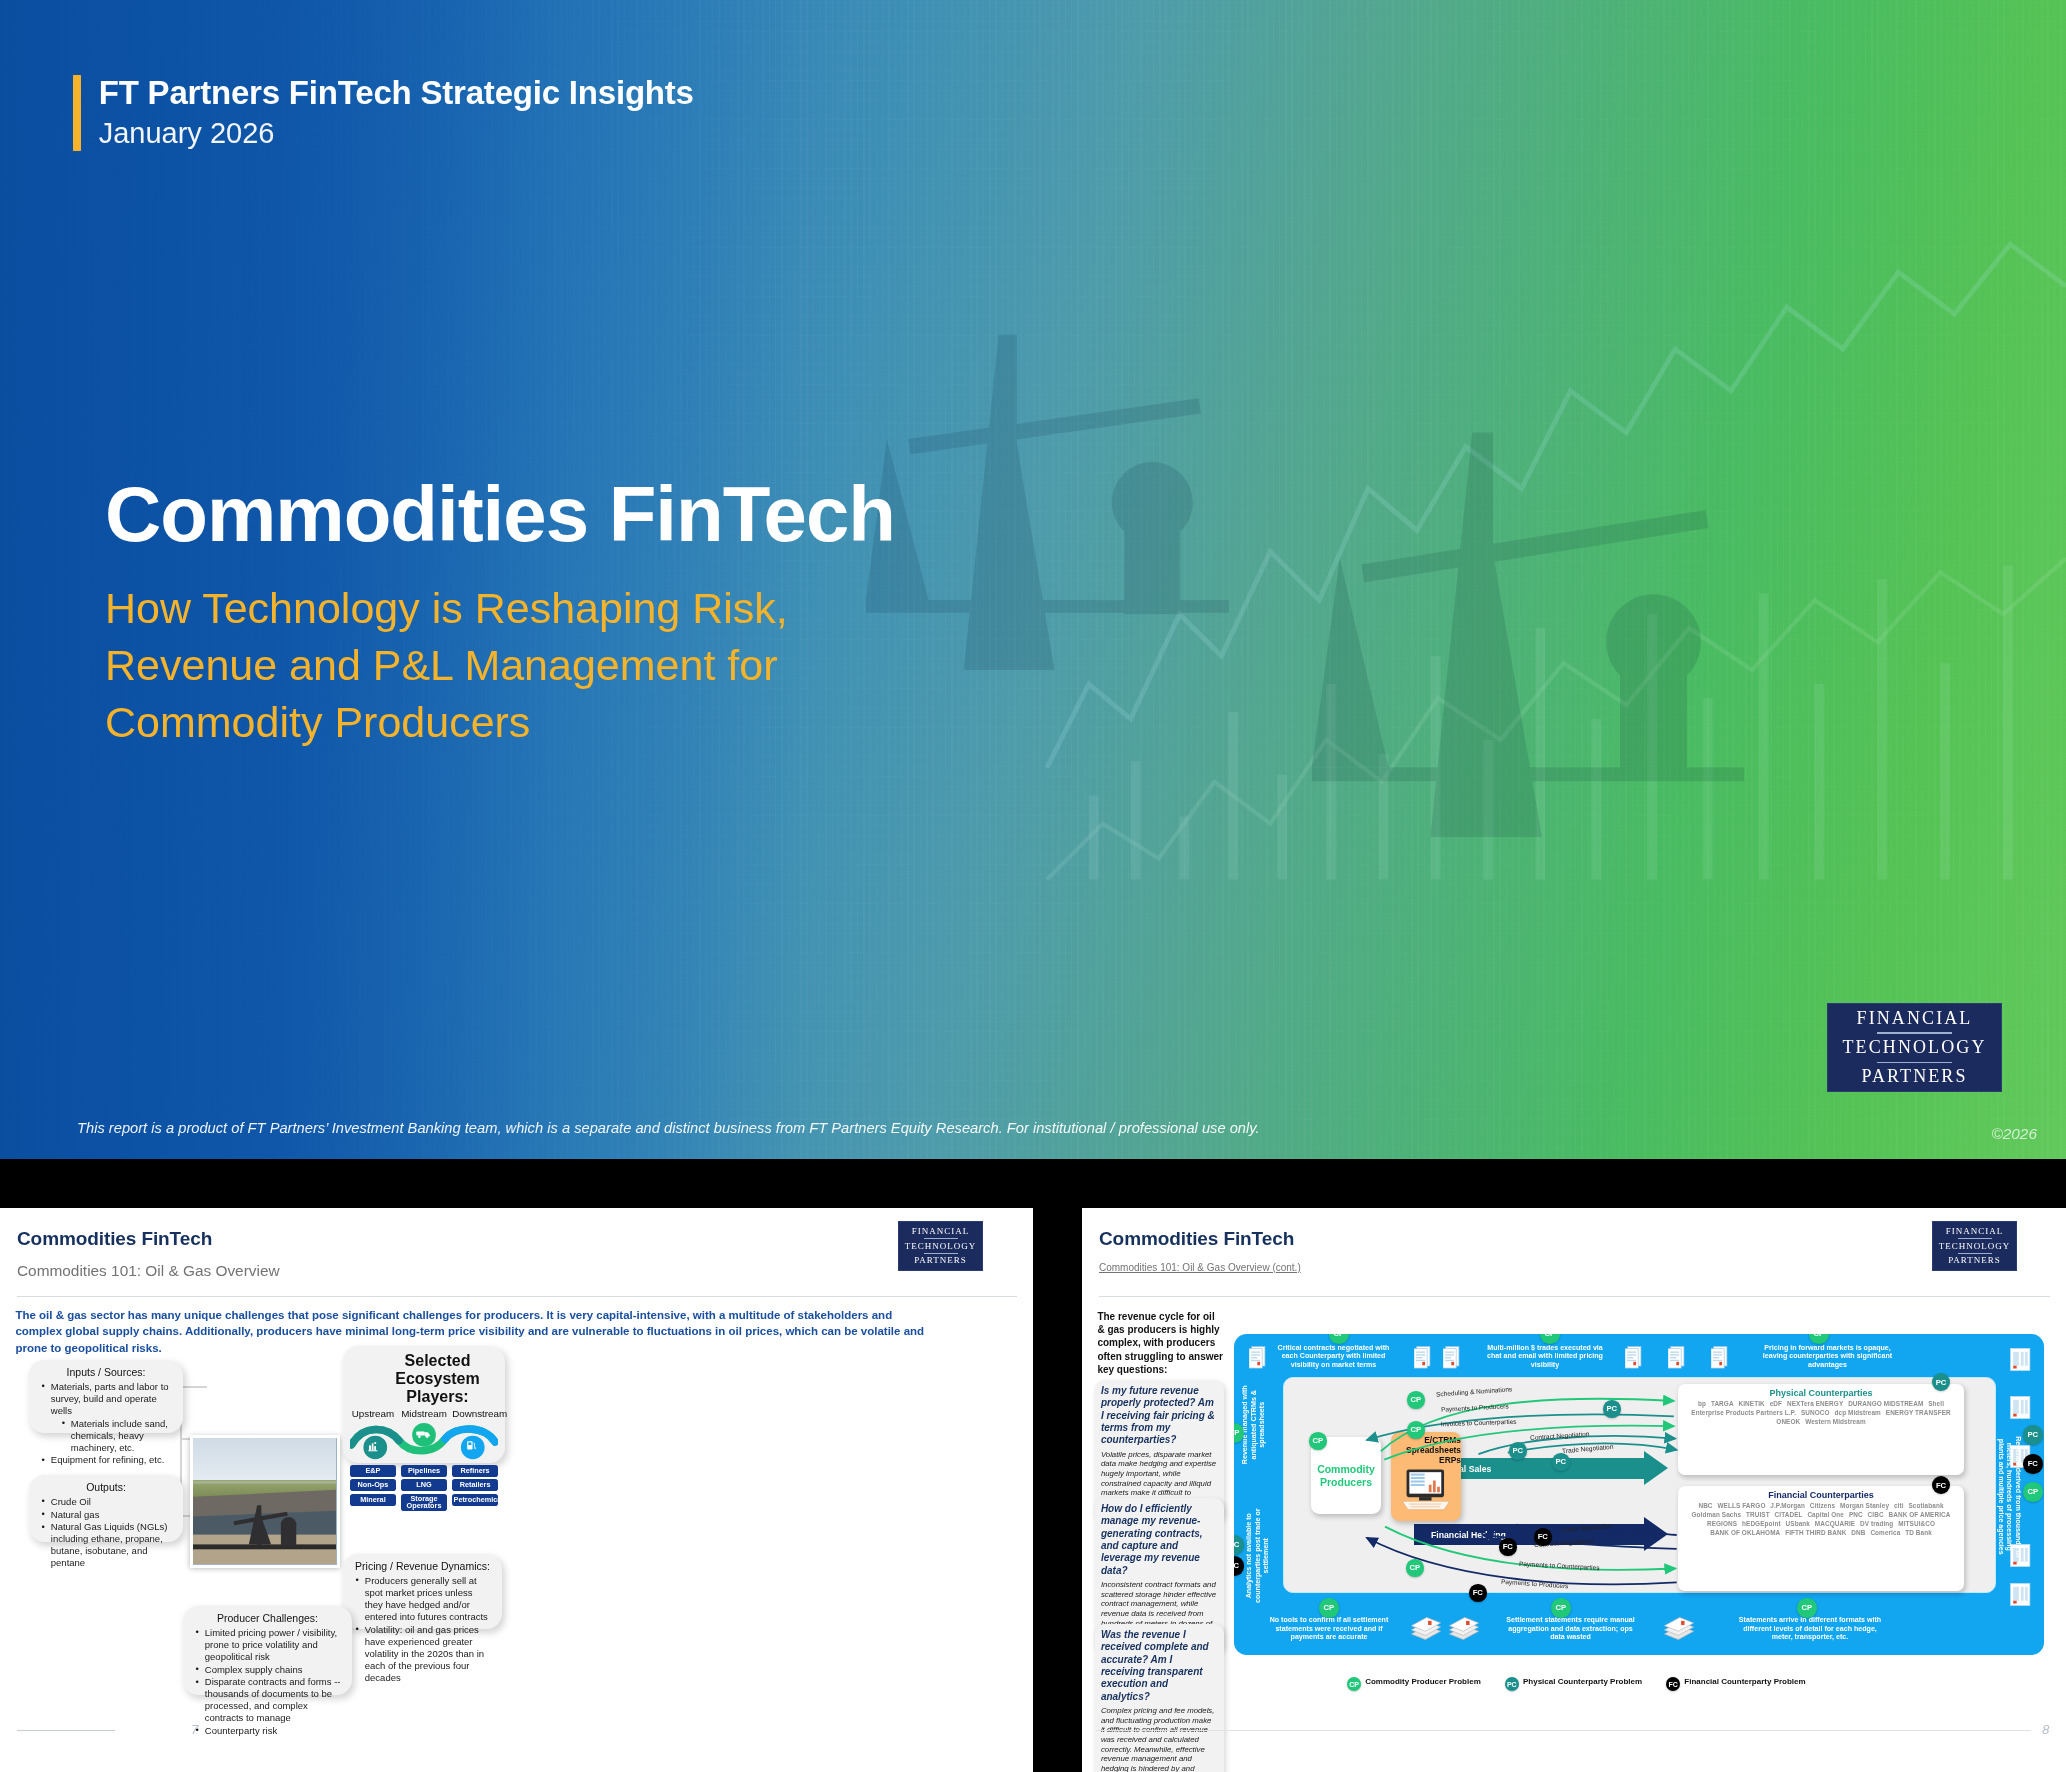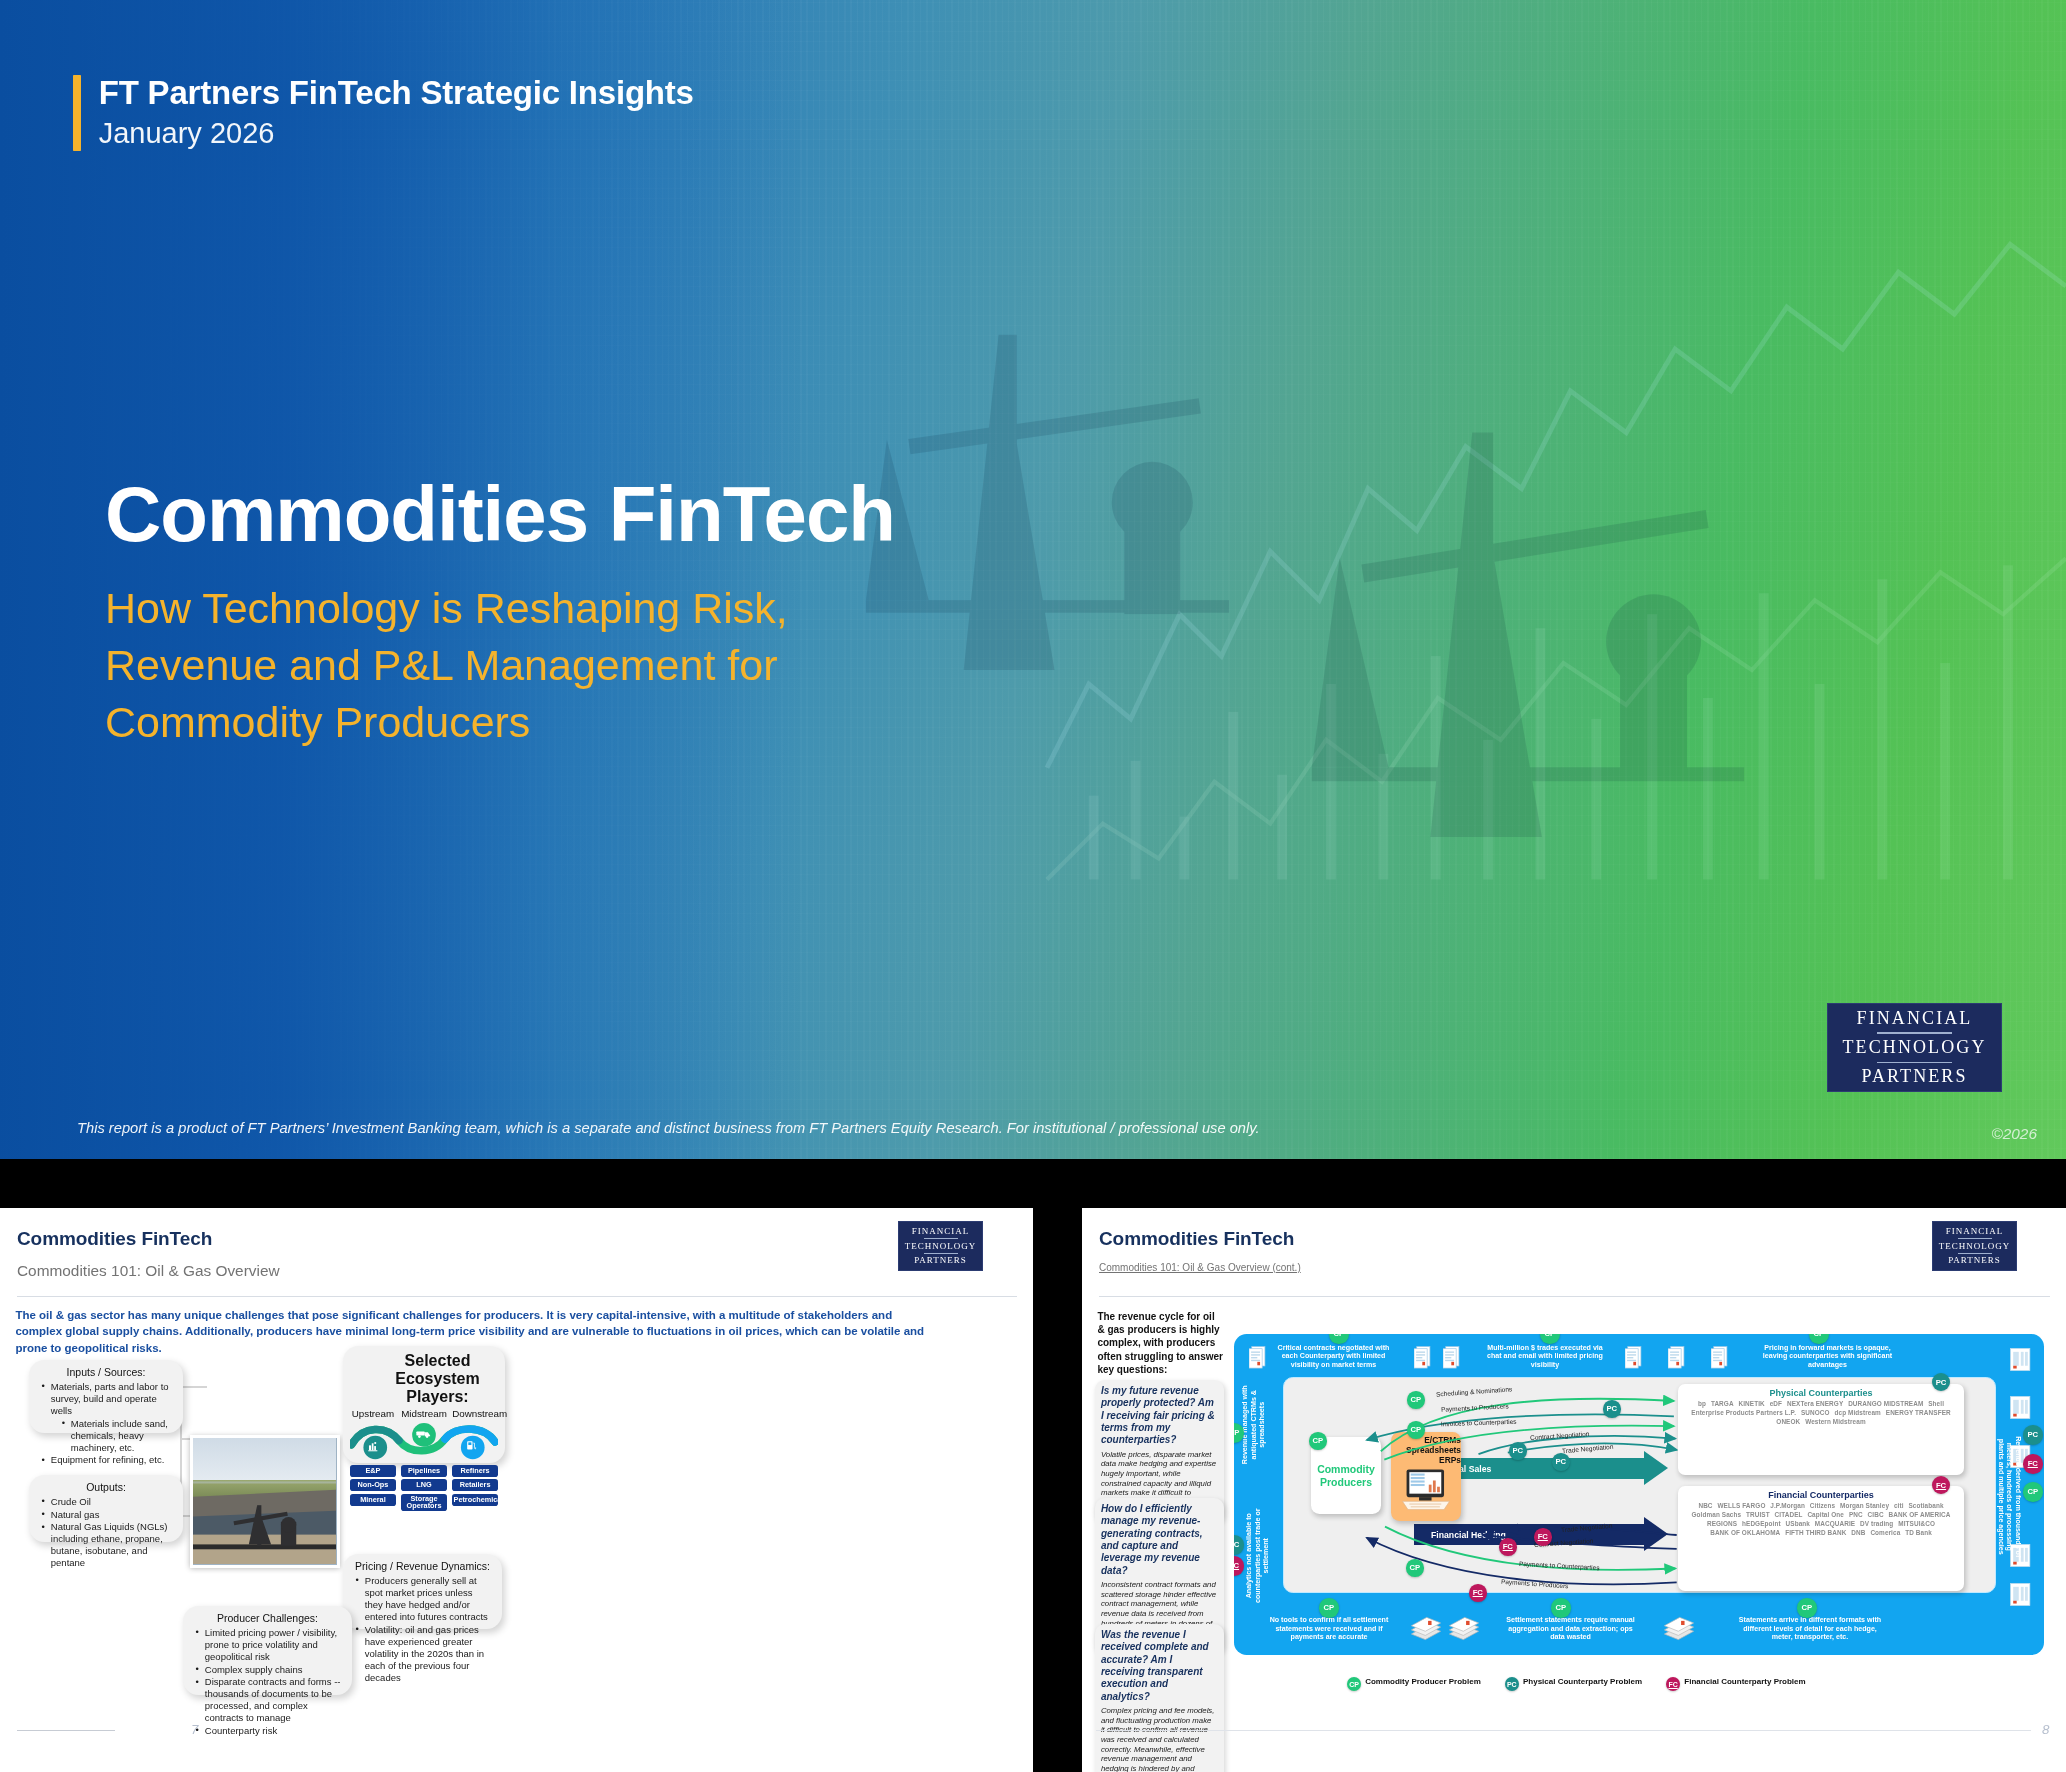--- a/index.html
+++ b/index.html
@@ -161,21 +161,21 @@
     position:absolute; background:#efefef; border-radius:9.8px;
     border:1.4px solid #bfe9ff;
   }
   .badge {
     position:absolute; border-radius:50%; color:#fff; font-weight:bold;
     display:flex; align-items:center; justify-content:center;
     font-size:7.7px; box-shadow:0 0.7px 2.1px rgba(0,0,0,0.25);
   }
   .badge.cp { background:#21c87a; }
   .badge.pc { background:#1b8f8c; }
-  .badge.fc { background:#be185d;text-decoration:underline; }
+  .badge.fc { background:#000000; }
 
   .cap { position:absolute; color:#fff; font-size:7.1px; font-weight:bold; text-align:center; line-height:1.22; }
   .vcap { position:absolute; color:#fff; font-size:7.1px; font-weight:bold; text-align:center; line-height:1.2; }
 
   .prodbox {
     position:absolute; background:#fff; border-radius:8.4px;
     box-shadow:1.4px 2.1px 4.9px rgba(0,0,0,0.2);
     display:flex; align-items:center; justify-content:center;
     color:#21c87a; font-weight:bold; font-size:10.5px; text-align:center; line-height:1.2;
   }

